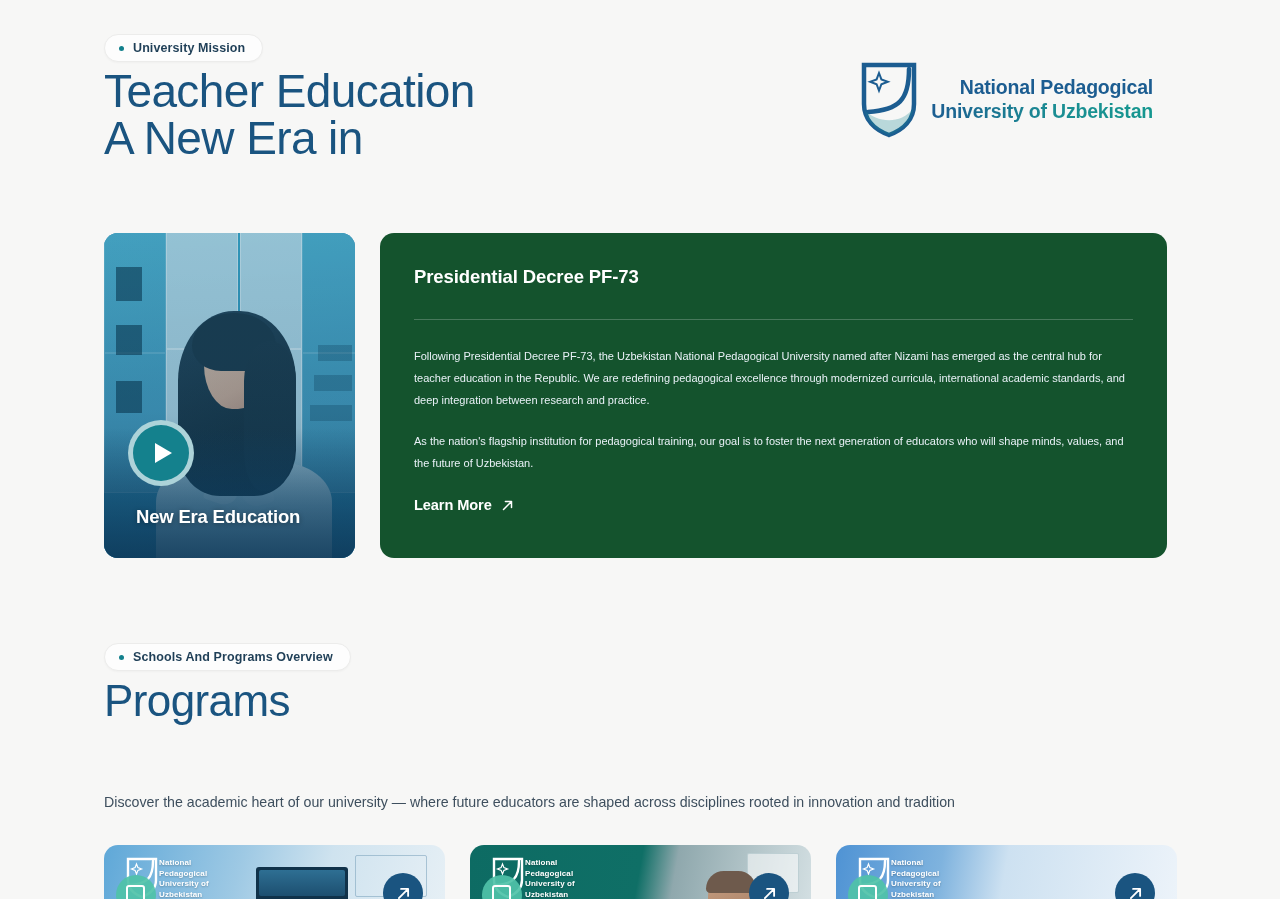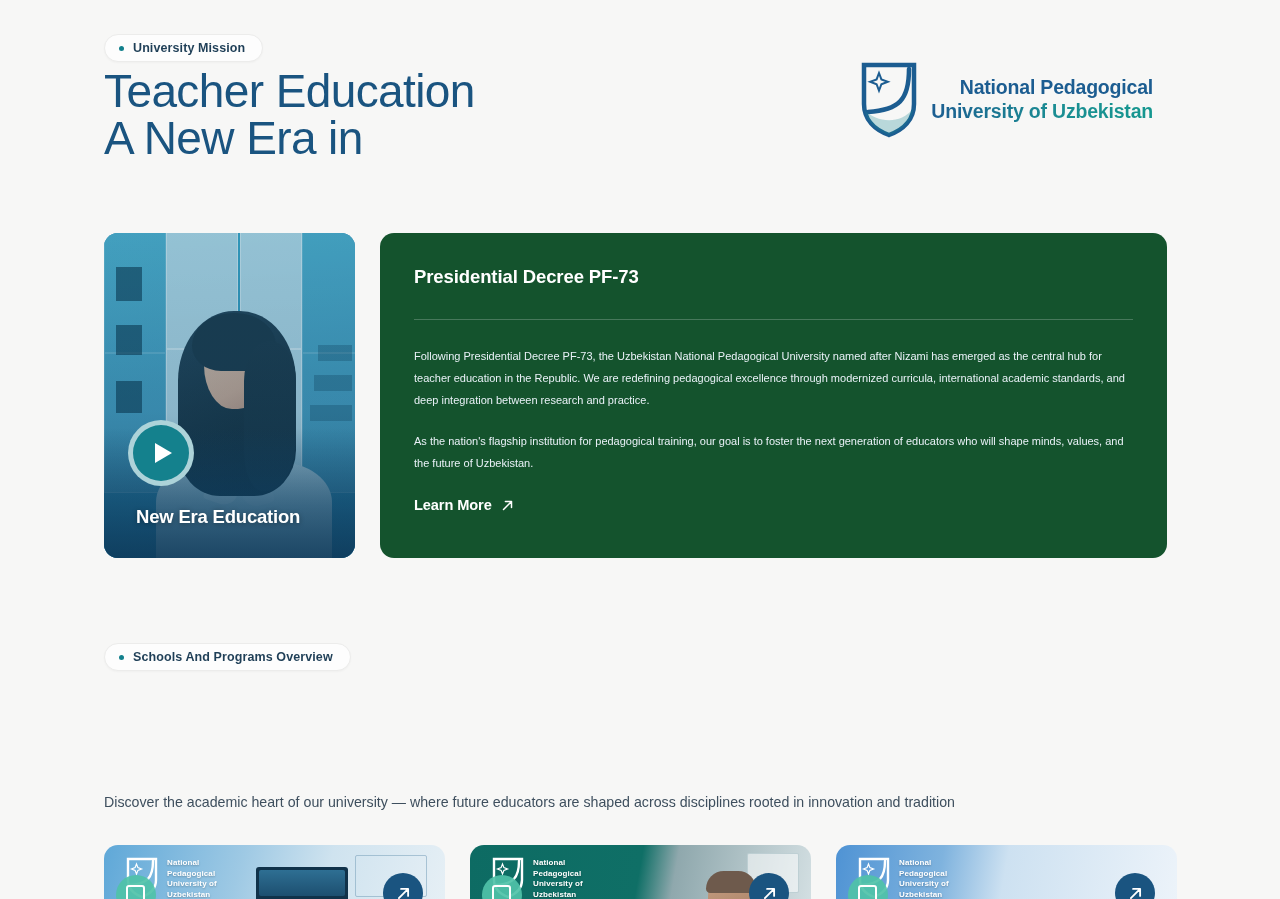--- a/index.html
+++ b/index.html
@@ -334,21 +334,21 @@
     border: 1px solid rgba(180,200,205,0.8);
     border-radius: 2px;
   }
 
   
   .pc-logo {
     position: absolute;
     left: 21px; top: 11px;
     display: flex;
     align-items: flex-start;
-    gap: 8px;
+    gap: 0;
   }
   .pc-logo-mark { width: 34px; height: 42px; flex: none; }
   .pc-logo-text {
     font-size: 8px;
     line-height: 10.5px;
     font-weight: bold;
     color: #ffffff;
     letter-spacing: 0.1px;
     padding-top: 2px;
     text-shadow: 0 1px 2px rgba(0,0,0,0.25);
@@ -457,20 +457,21 @@
       </svg>
     </div>
   </div>
 
   <div class="pill programs-badge">
     <span class="pill-dot"></span>
     <span class="pill-label">Schools And Programs Overview</span>
   </div>
 
   <h2 class="programs-title">
+    <span>Programs</span>
   </h2>
   <p class="programs-sub">Discover the academic heart of our university — where future educators are shaped across disciplines rooted in innovation and tradition</p>
 
   <div class="programs-row">
 
     <div class="program-card pc-1">
       <div class="pc-bg">
         <div class="pc1-monitor"></div>
         <div class="pc1-screen"></div>
         <div class="pc1-board"></div>

